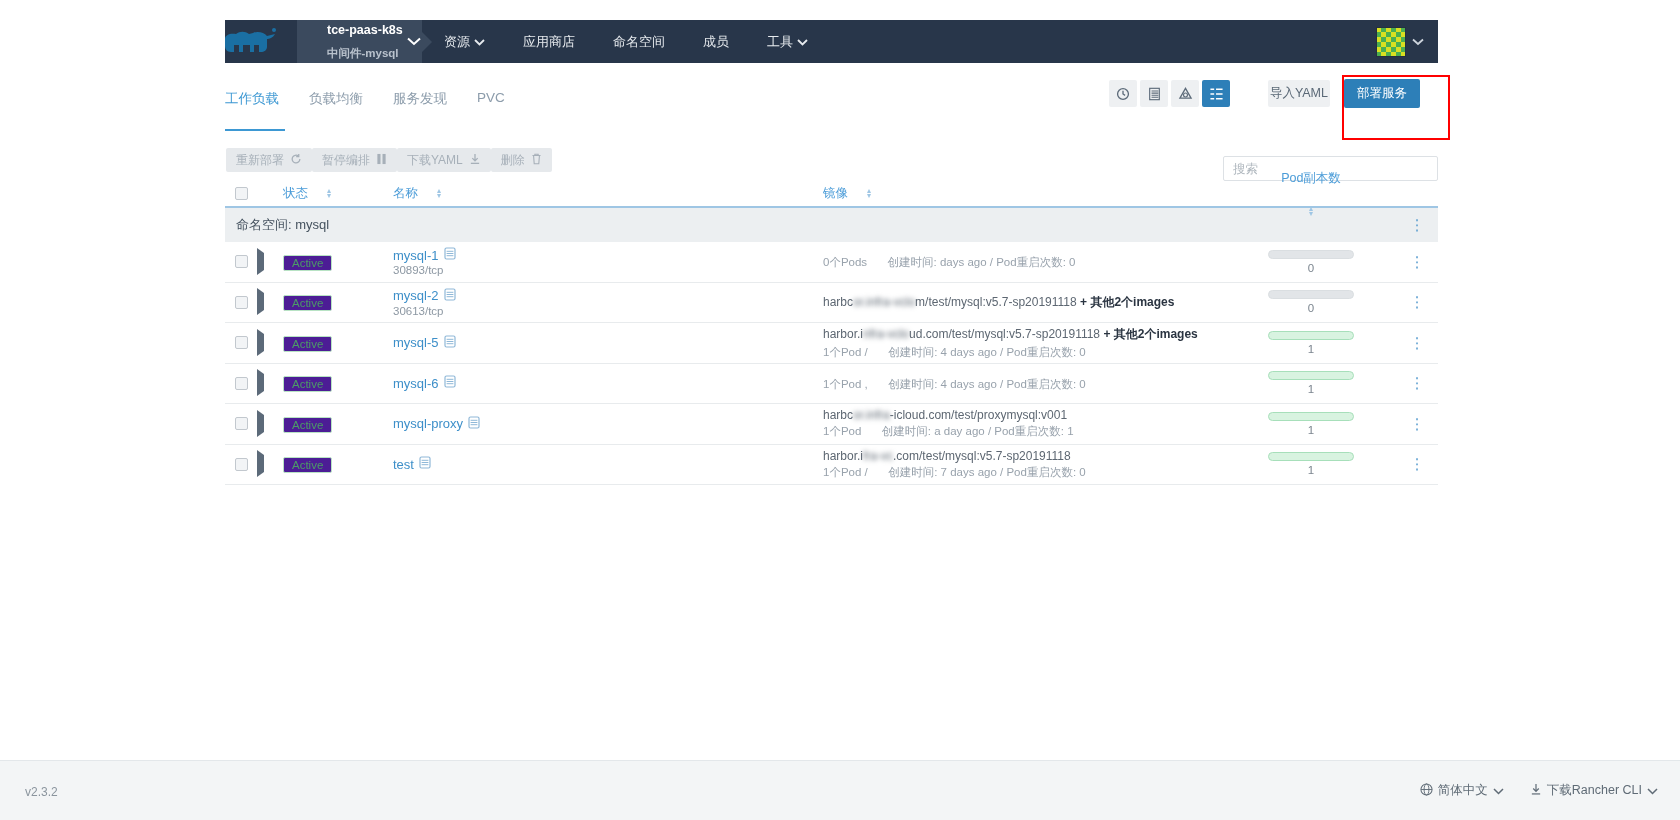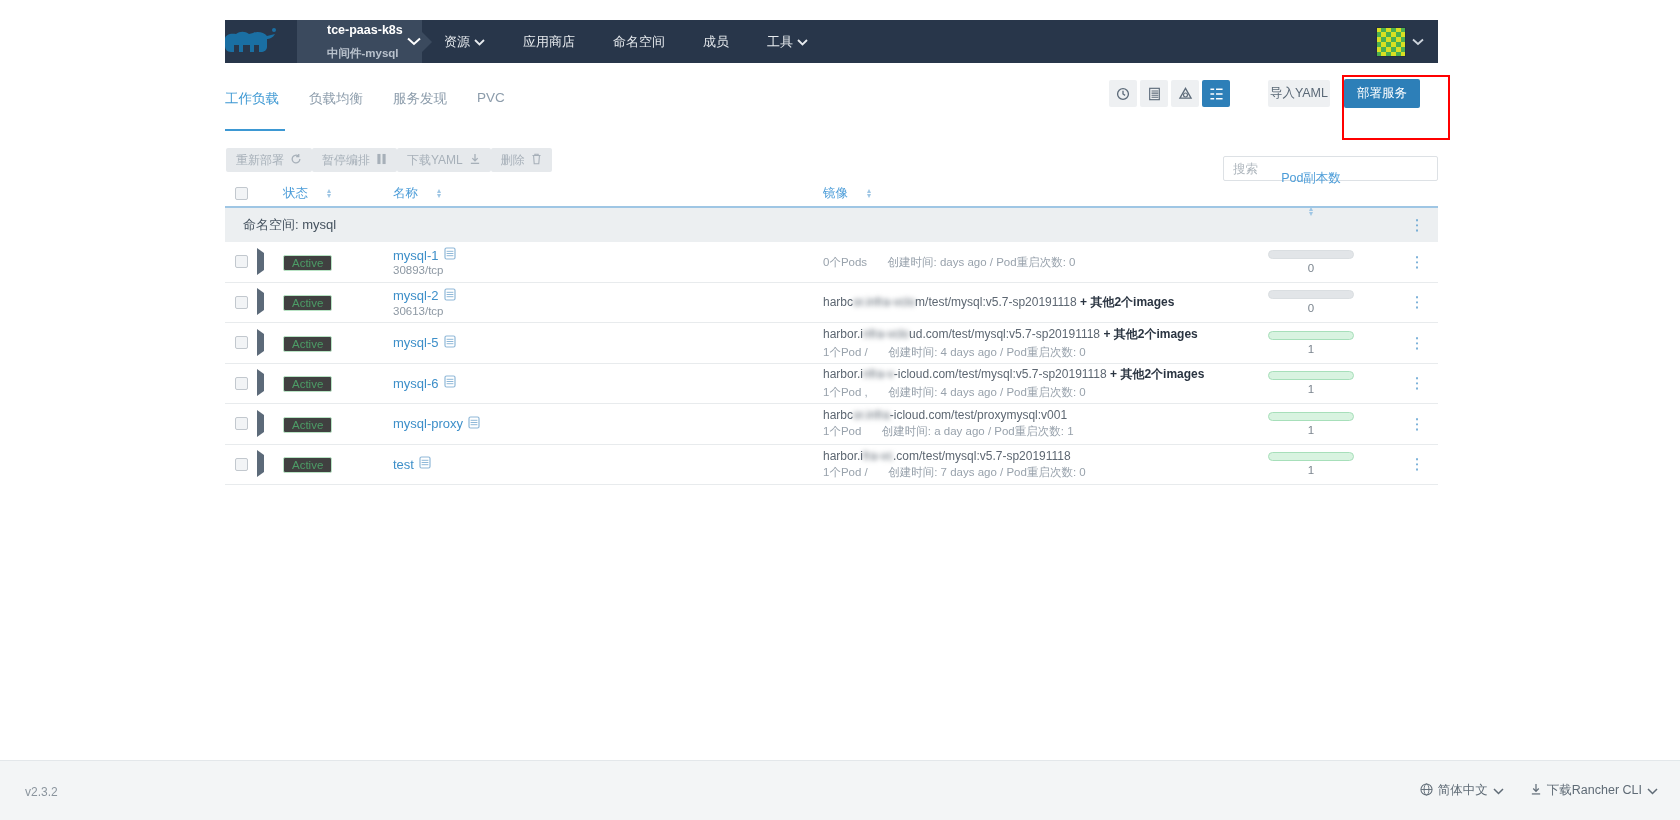--- a/index.html
+++ b/index.html
@@ -235,37 +235,37 @@
     cursor: pointer;
     display: inline-block;
   }
 
   .group-row {
     height: 36px;
     background: #eceff1;
     border-top: 2px solid #9fc6e4;
     display: flex;
     align-items: center;
-    padding-left: 18px;
+    padding-left: 11px;
     font-size: 13px;
     color: #44515e;
   }
   .group-row .col-menu { margin-left: auto; }
 
   .row {
     height: 40.5px;
     border-bottom: 1px solid #e8ebed;
     display: flex;
     align-items: center;
     background: #fff;
   }
   .badge-active {
     display: inline-block;
     border: 1px solid #b8e3c4;
-    background: #404040;
+    background: #4c1d95;
     color: #4c9c66;
     font-size: 11.5px;
     border-radius: 2px;
     padding: 1px 8px;
   }
   .caret-right {
     width: 0; height: 0;
     border-top: 5px solid transparent;
     border-bottom: 5px solid transparent;
     border-left: 7px solid #5c6a79;
@@ -611,21 +611,20 @@
         <div class="col-name">
           <div class="name-main">
             <span>mysql-6</span>
             <span class="wl-icon"><svg width="12" height="13" viewBox="0 0 12 13">
                 <rect x="1" y="1" width="10" height="11" rx="1.5" fill="none" stroke="#8fb8d8" stroke-width="1.2"></rect>
                 <path d="M2.6 4.3h6.8M2.6 6.5h6.8M2.6 8.7h6.8" stroke="#8fb8d8" stroke-width="1"></path>
               </svg></span>
           </div>
         </div>
         <div class="col-image">
-          <div class="img-main"><span>harbor.i</span><span class="blur">nfra-v</span><span>-icloud.com/test/mysql:v5.7-sp20191118</span> <span class="extra">+ 其他2个images</span></div>
           <div class="img-sub"><span>1个Pod ,</span> <span class="blur" style="width:14px">&nbsp;&nbsp;</span> <span>创建时间:</span> <span>4 days ago</span> / <span>Pod重启次数: 0</span></div>
         </div>
         <div class="col-pods">
           <div class="pod-wrap">
             <div class="pod-bar green"></div>
             <div class="pod-count">1</div>
           </div>
         </div>
         <div class="col-menu">
           <span class="kebab">⋮</span>

